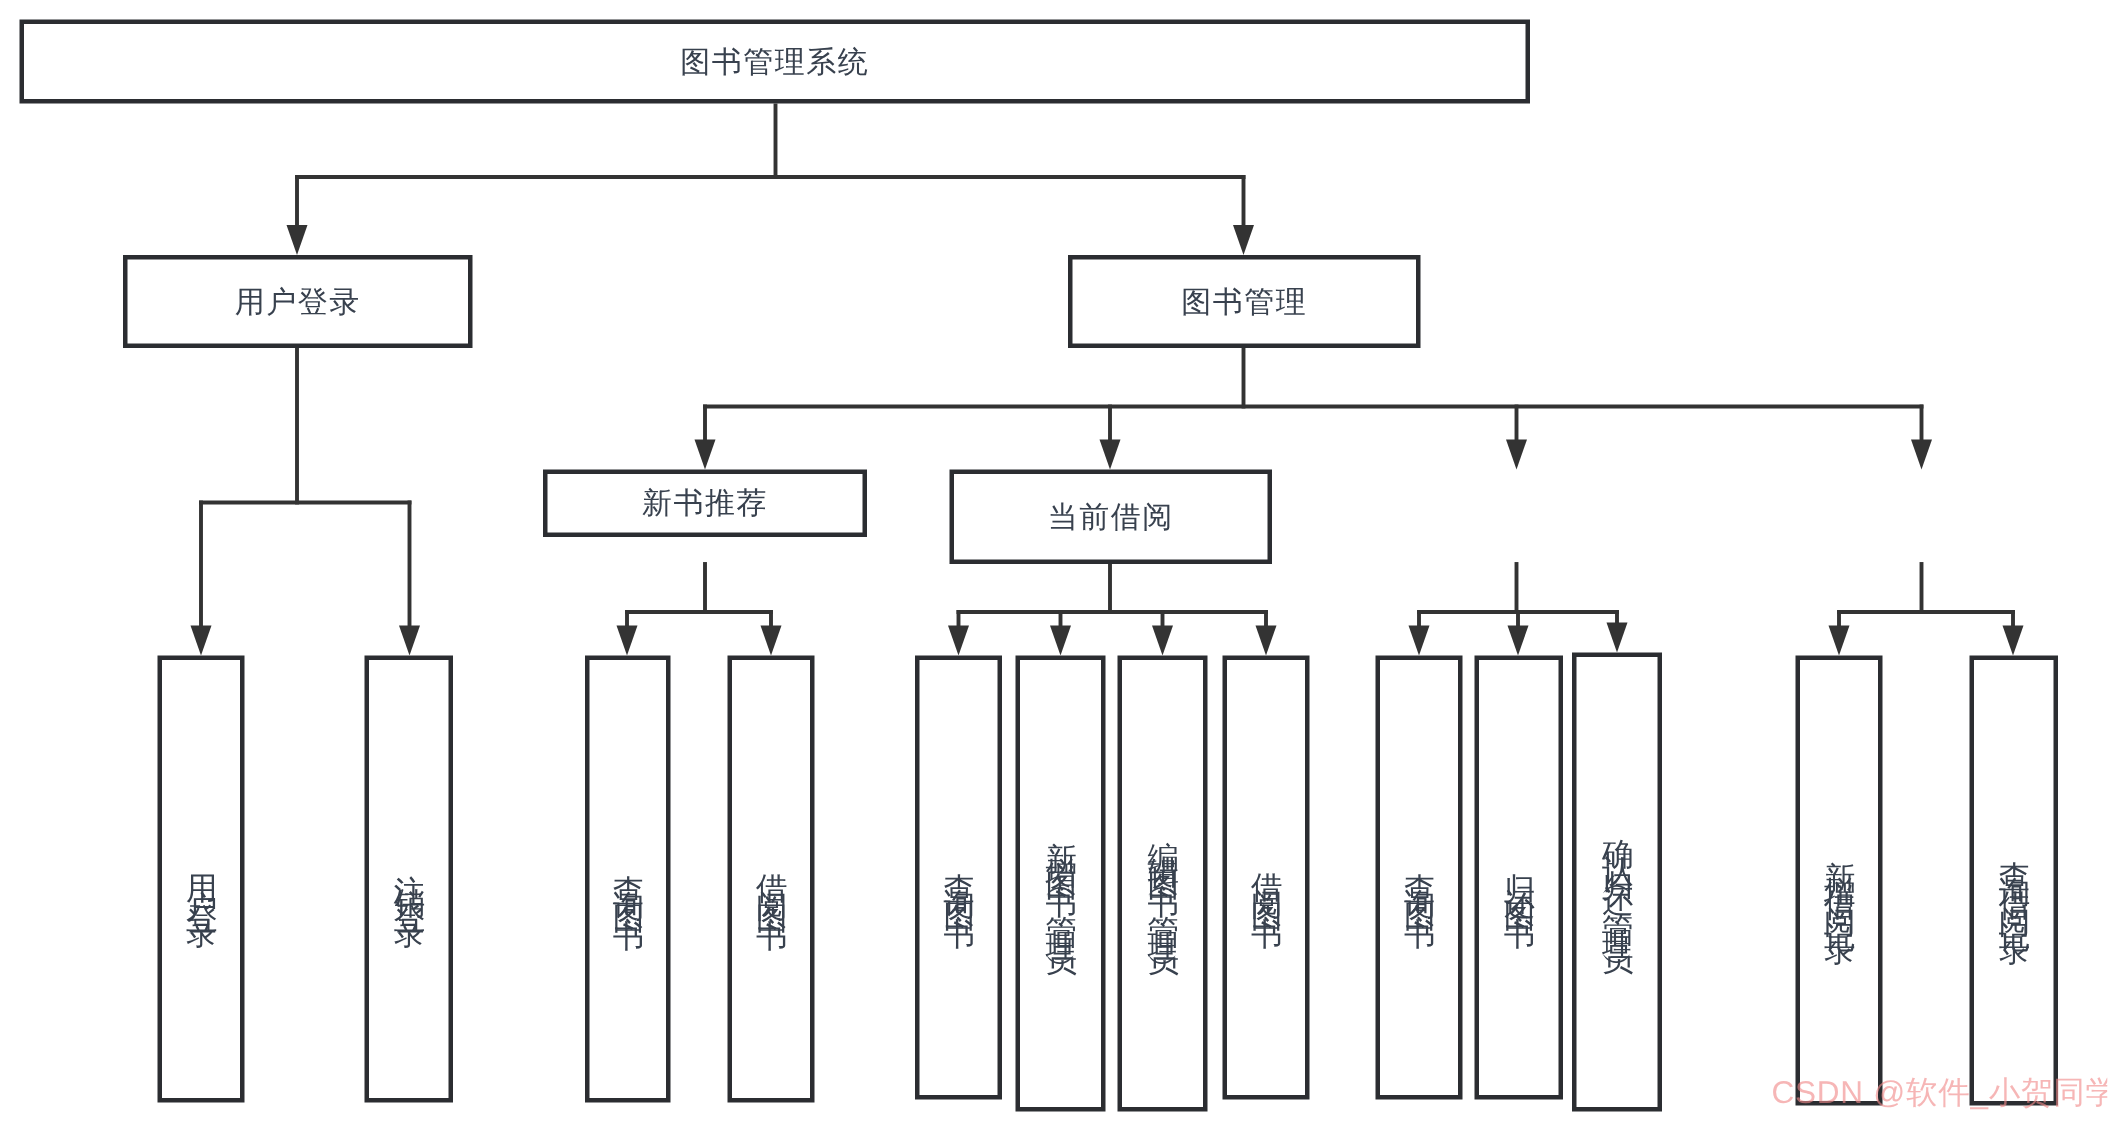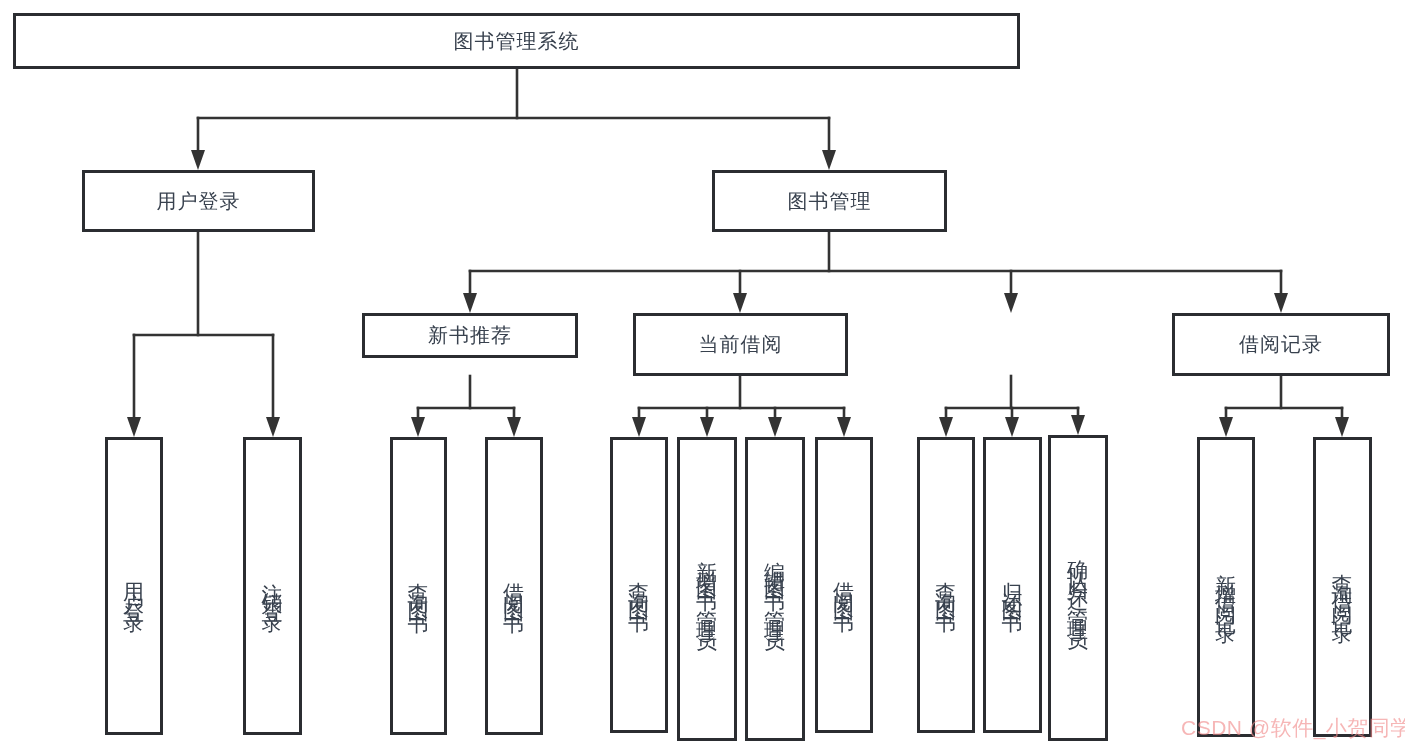--- a/index.html
+++ b/index.html
@@ -152,23 +152,20 @@
   <div class="node v" style="left:243px;top:437px;width:59px;height:298px">
     <span>注销登录</span>
   </div>
 
   <div class="node h" style="left:362px;top:313px;width:216px;height:45px">
     <span>新书推荐</span>
   </div>
   <div class="node h" style="left:633px;top:313px;width:215px;height:63px">
     <span>当前借阅</span>
   </div>
-  <div class="node h" style="left:1172px;top:313px;width:218px;height:63px">
-    <span>借阅记录</span>
-  </div>
 
   <div class="node v" style="left:390px;top:437px;width:57px;height:298px">
     <span>查询图书</span>
   </div>
   <div class="node v" style="left:485px;top:437px;width:58px;height:298px">
     <span>借阅图书</span>
   </div>
 
   <div class="node v" style="left:610px;top:437px;width:58px;height:296px">
     <span>查询图书</span>

